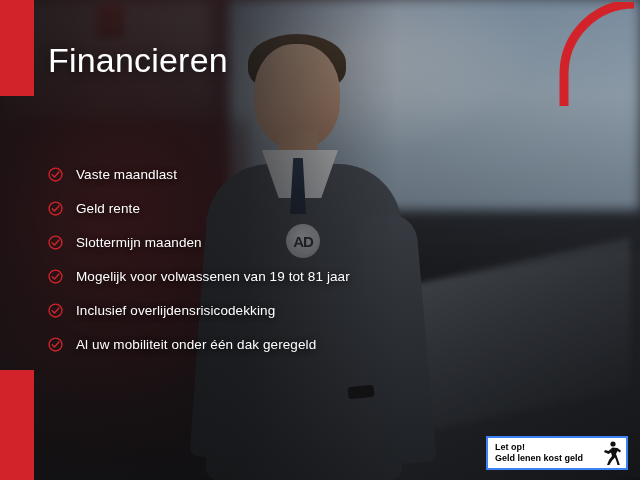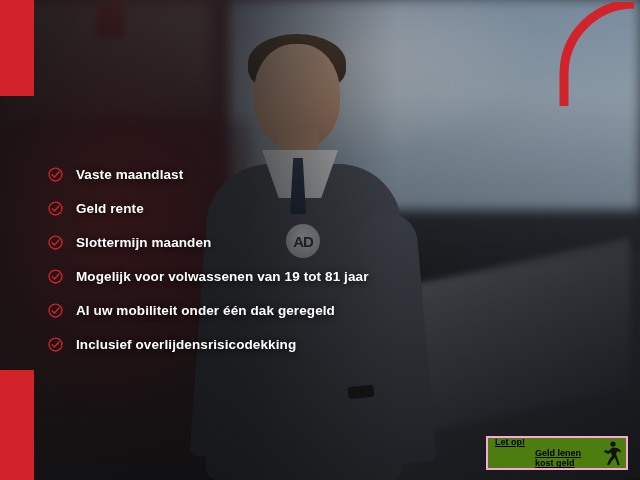--- a/index.html
+++ b/index.html
@@ -195,48 +195,47 @@
   }
   .check {
     flex: 0 0 auto;
     width: 15px; height: 15px;
     margin-right: 13px;
     display: block;
   }
   .b-label {
     color: #ffffff;
     font-size: 13.5px;
-    font-weight: bold;
+    font-weight: normal;
     letter-spacing: .1px;
     text-shadow: 0 1px 6px rgba(0,0,0,.75);
     white-space: nowrap;
   }
 
   
   .warning {
     position: absolute;
     right: 12px; bottom: 10px;
     width: 142px; height: 34px;
-    background: #4d7c0f;
-    border: 2px solid #f9a8d4;
+    background: #ffffff;
+    border: 2px solid #3b82f6;
     display: flex;
     align-items: center;
     padding: 0 4px 0 7px;
     box-sizing: border-box;
-    text-decoration: underline;
   }
   .warning-text {
     flex: 1 1 auto;
     color: #000;
     font-size: 9px;
     font-weight: bold;
     line-height: 1.22;
   }
   .warning-text .l1 { display: block; }
-  .warning-text .l2 { display: block; margin-left: 40px; }
+  .warning-text .l2 { display: block; }
   .warning-icon {
     flex: 0 0 auto;
     width: 22px; height: 26px;
   }
 </style>
 </head>
 <body>
 
 <div class="stage">
 
@@ -265,20 +264,21 @@
   <div class="scrim"></div>
 
   <div class="corner-tl"></div>
   <div class="corner-bl"></div>
   <svg class="corner-arc" viewBox="0 0 86 120">
     <path d="M84 2 A 70 70 0 0 0 14 72" fill="none" stroke="#d2232a" stroke-width="9"></path>
     <path d="M14 72 L14 104" fill="none" stroke="#d2232a" stroke-width="9"></path>
   </svg>
 
   <div class="headline">
+    <div>Financieren</div>
   </div>
 
   <div class="bullets">
 
     <div class="bullet">
       <svg class="check" viewBox="0 0 20 20">
         <circle cx="10" cy="10" r="8.6" fill="none" stroke="#d2232a" stroke-width="1.8"></circle>
         <path d="M5.6 10.2 L8.6 13.2 L14.6 6.6" fill="none" stroke="#d2232a" stroke-width="1.9" stroke-linecap="round" stroke-linejoin="round"></path>
       </svg>
       <span class="b-label">Vaste maandlast</span>
@@ -308,29 +308,29 @@
         <path d="M5.6 10.2 L8.6 13.2 L14.6 6.6" fill="none" stroke="#d2232a" stroke-width="1.9" stroke-linecap="round" stroke-linejoin="round"></path>
       </svg>
       <span class="b-label">Mogelijk voor volwassenen van 19 tot 81 jaar</span>
     </div>
 
     <div class="bullet">
       <svg class="check" viewBox="0 0 20 20">
         <circle cx="10" cy="10" r="8.6" fill="none" stroke="#d2232a" stroke-width="1.8"></circle>
         <path d="M5.6 10.2 L8.6 13.2 L14.6 6.6" fill="none" stroke="#d2232a" stroke-width="1.9" stroke-linecap="round" stroke-linejoin="round"></path>
       </svg>
+      <span class="b-label">Inclusief overlijdensrisicodekking</span>
+    </div>
+
+    <div class="bullet">
+      <svg class="check" viewBox="0 0 20 20">
+        <circle cx="10" cy="10" r="8.6" fill="none" stroke="#d2232a" stroke-width="1.8"></circle>
+        <path d="M5.6 10.2 L8.6 13.2 L14.6 6.6" fill="none" stroke="#d2232a" stroke-width="1.9" stroke-linecap="round" stroke-linejoin="round"></path>
+      </svg>
       <span class="b-label">Al uw mobiliteit onder één dak geregeld</span>
-    </div>
-
-    <div class="bullet">
-      <svg class="check" viewBox="0 0 20 20">
-        <circle cx="10" cy="10" r="8.6" fill="none" stroke="#d2232a" stroke-width="1.8"></circle>
-        <path d="M5.6 10.2 L8.6 13.2 L14.6 6.6" fill="none" stroke="#d2232a" stroke-width="1.9" stroke-linecap="round" stroke-linejoin="round"></path>
-      </svg>
-      <span class="b-label">Inclusief overlijdensrisicodekking</span>
     </div>
 
   </div>
 
   <div class="warning">
     <div class="warning-text">
       <span class="l1">Let op!</span>
       <span class="l2">Geld lenen kost geld</span>
     </div>
     <svg class="warning-icon" viewBox="0 0 22 26">

